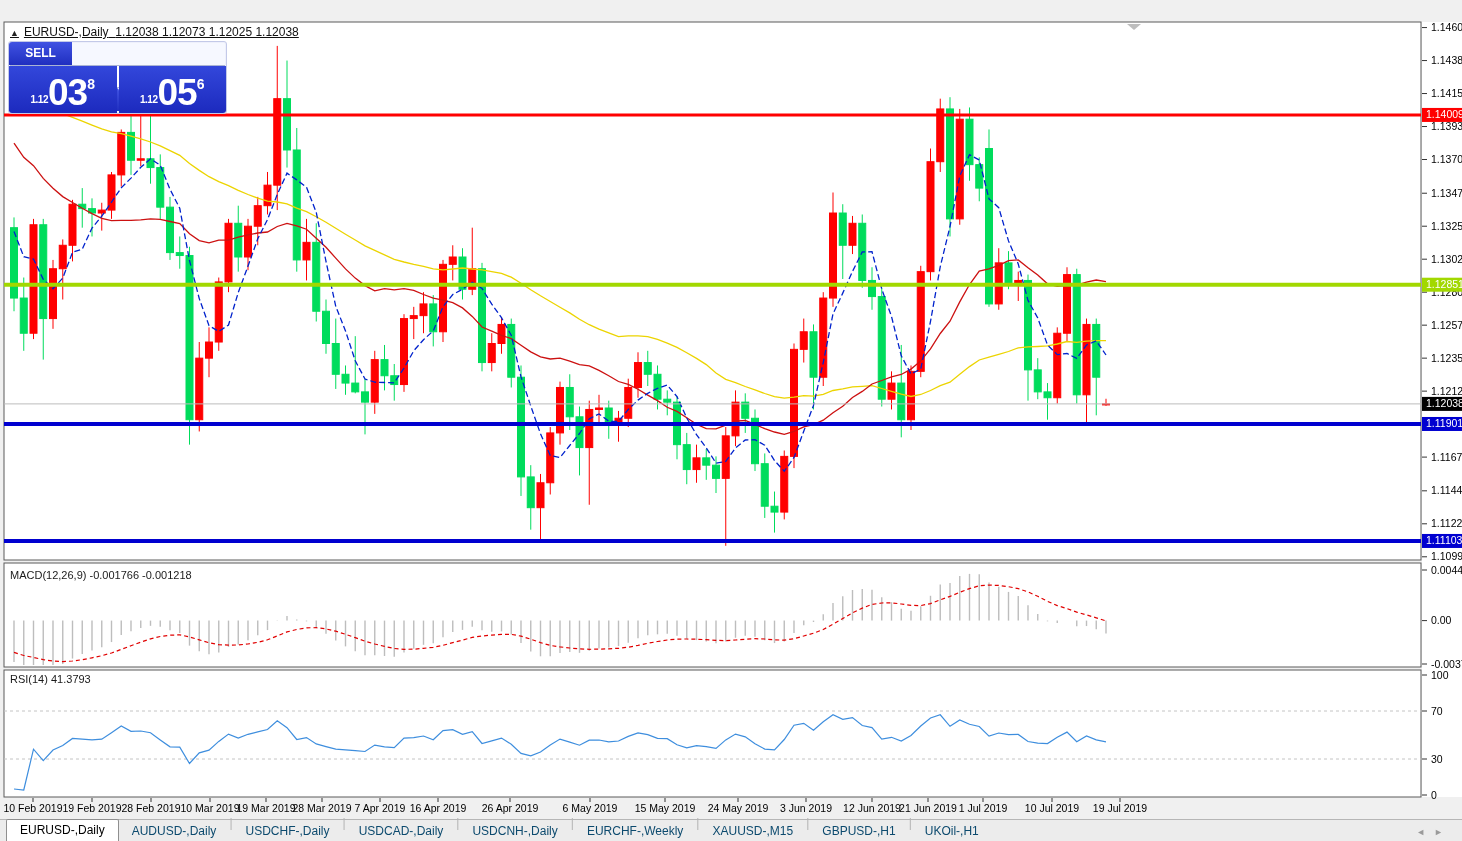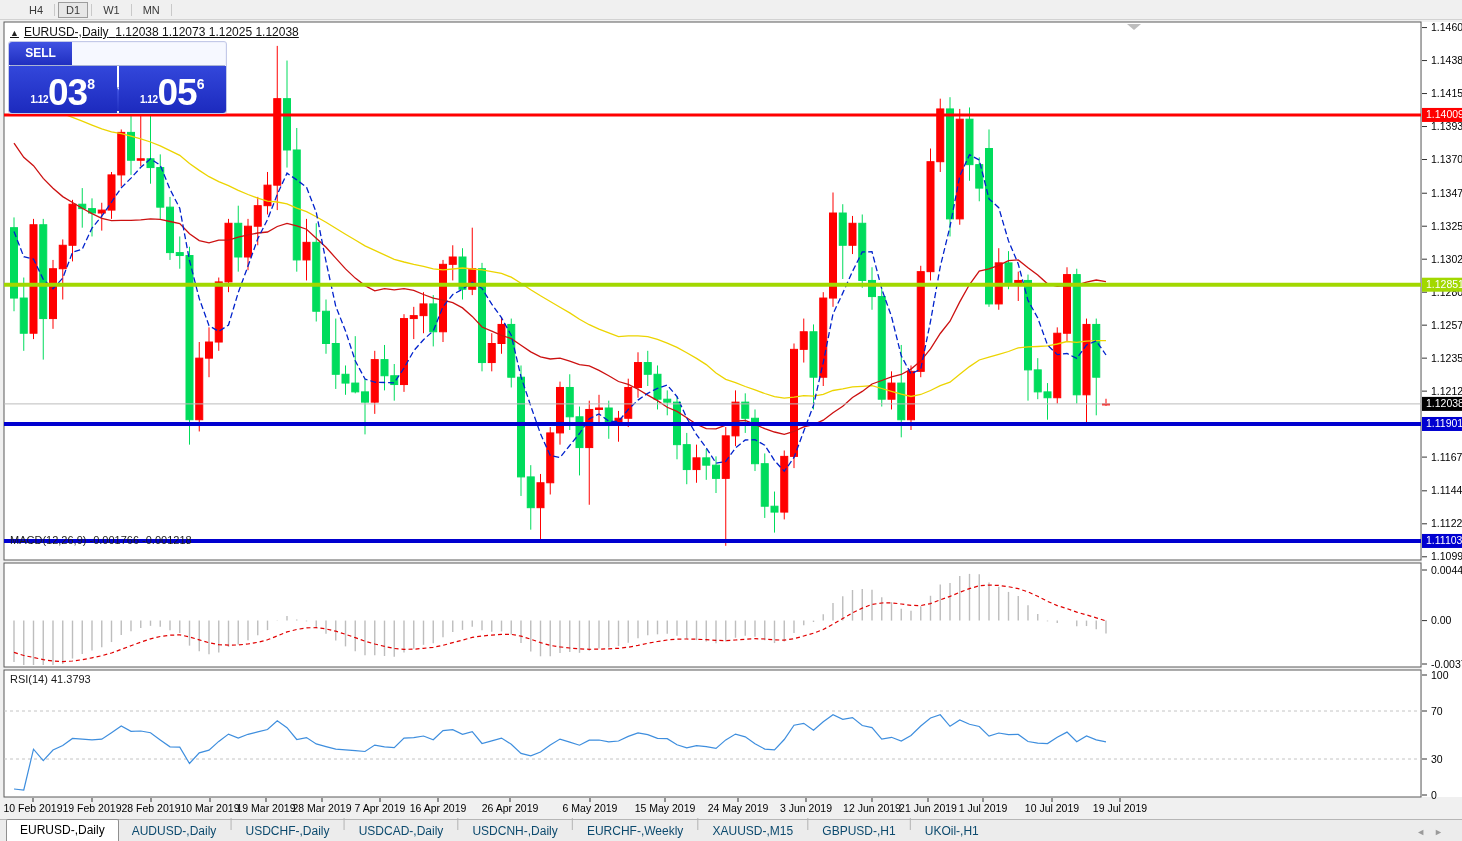--- a/index.html
+++ b/index.html
@@ -48,31 +48,20 @@
   .tab.active{background:#fff;color:#000;border:1px solid #8f8f8f;border-bottom:none;
               border-radius:2px 2px 0 0;margin-left:6px;padding:3px 13px 5px 13px;}
   .tab-sep{color:#b4b4b4;font-size:12px;align-self:center;padding-bottom:2px;}
   .tab-arrows{position:absolute;right:10px;bottom:5px;font-size:9px;color:#9a9a9a;letter-spacing:9px;cursor:pointer;}
 </style>
 </head>
 <body>
 
 <div class="screen">
 
-  <div class="toolbar">
-      <div style="width: 20px;"></div>
-      <div class="tf-btn">H4</div>
-      <div class="tf-sep"></div>
-      <div class="tf-btn active">D1</div>
-      <div class="tf-sep"></div>
-      <div class="tf-btn">W1</div>
-      <div class="tf-sep"></div>
-      <div class="tf-btn">MN</div>
-      <div class="tf-sep"></div>
-    </div>
 
   <svg class="chart" id="chart-svg" width="1462" height="841">
       <rect x="4" y="22" width="1417" height="538" fill="#fff" stroke="#5a5a5a"></rect>
       <rect x="4" y="563" width="1417" height="104" fill="#fff" stroke="#5a5a5a"></rect>
       <rect x="4" y="670" width="1417" height="127" fill="#fff" stroke="#5a5a5a"></rect>
       <rect x="1422" y="22" width="40" height="775" fill="#ffffff" stroke="none"></rect>
       <g>
         <line x1="14" y1="217.41780000000094" x2="14" y2="311.24180000000035" stroke="#00dc5c" stroke-width="1"></line>
         <rect x="10.5" y="227.6797999999998" width="7" height="70.36800000000201" fill="#00dc5c" stroke="#00dc5c"></rect>
         <line x1="23.75" y1="277.52380000000085" x2="23.75" y2="350.82379999999927" stroke="#00dc5c" stroke-width="1"></line>
@@ -543,21 +532,21 @@
         <span class="q-sup">8</span>
       </div>
       <div class="quote ask">
         <span class="q-small">1.12</span>
         <span class="q-big">05</span>
         <span class="q-sup">6</span>
       </div>
     </div>
   </div>
 
-  <div class="ind-label" style="left:10px;top:534px;">
+  <div class="ind-label" style="left:10px;top:569px;">
     <span>MACD(12,26,9)</span>&nbsp;<span>-0.001766 -0.001218</span>
   </div>
   <div class="ind-label" style="left:10px;top:673px;">
     <span>RSI(14)</span>&nbsp;<span>41.3793</span>
   </div>
 
   <div class="tabbar">
     <div id="tabs-holder" style="display:flex;align-items:flex-end;">
         <div class="tab active">EURUSD-,Daily</div>
         <div class="tab">AUDUSD-,Daily</div>

